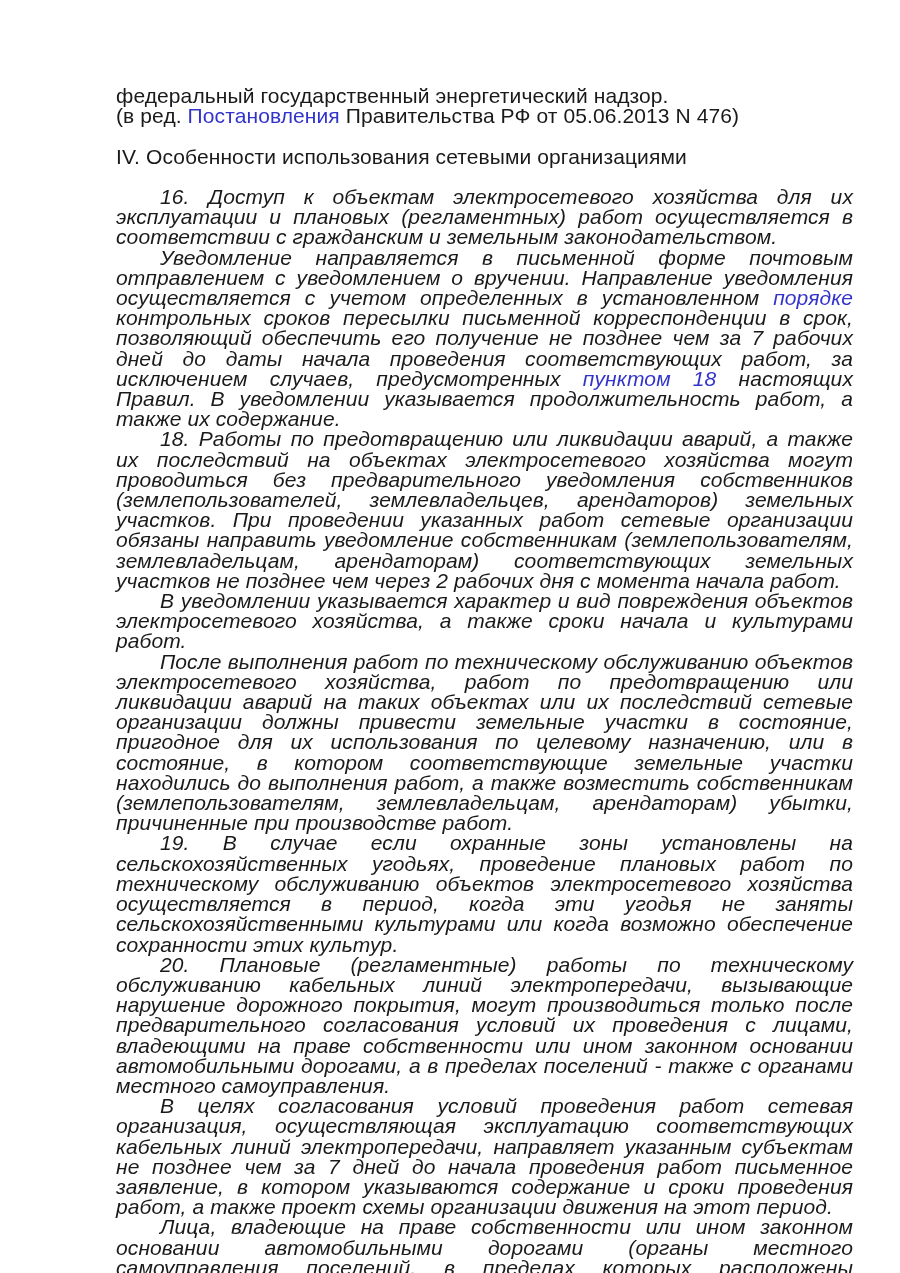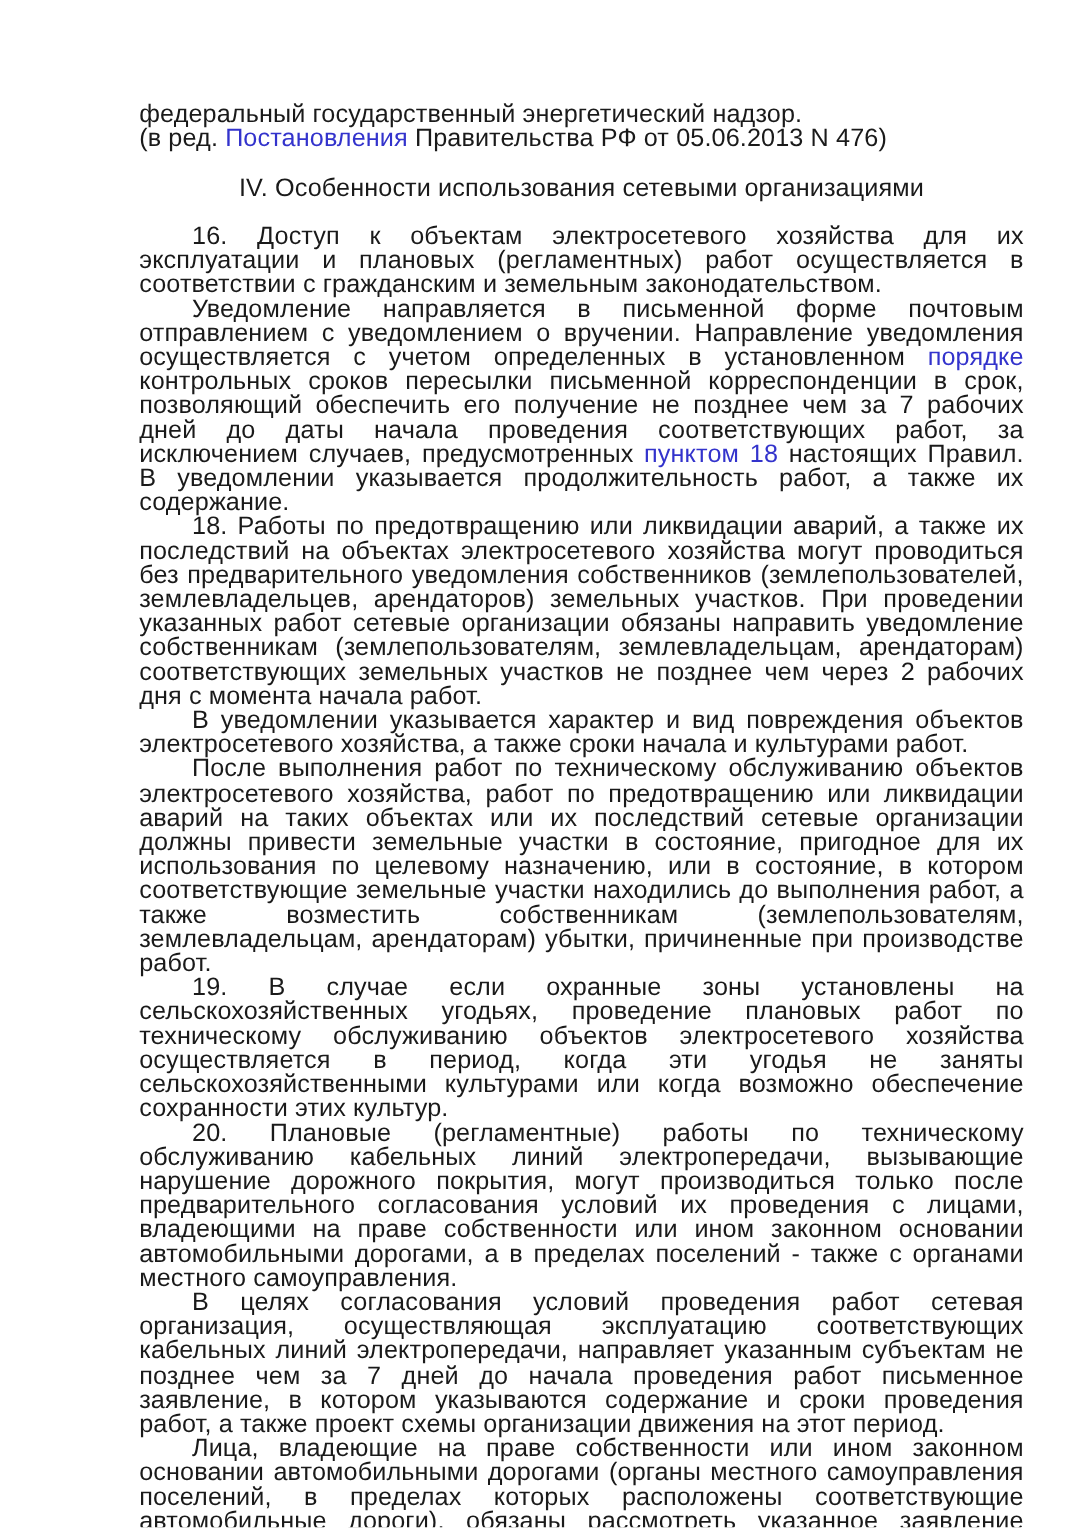--- a/index.html
+++ b/index.html
@@ -26,25 +26,26 @@
     letter-spacing: 0.1px;
   }
   .content p {
     margin: 0;
     padding: 0;
   }
   p.plain {
     text-align: left;
   }
   p.heading {
-    text-align: center;
+    text-align: left;
   }
   p.body {
     text-align: justify;
     text-indent: 44px;
+    font-style: italic;
   }
   p.body.cutoff {
     text-align-last: justify;
   }
   .spacer {
     height: 20.2px;
   }
   a.doc-link {
     color: var(--link-color, #3333cc);
     text-decoration: none;

